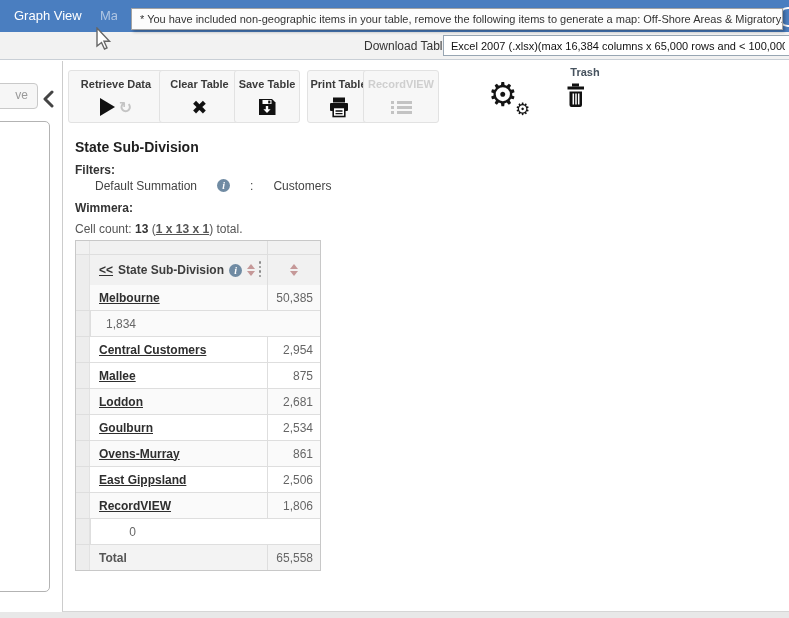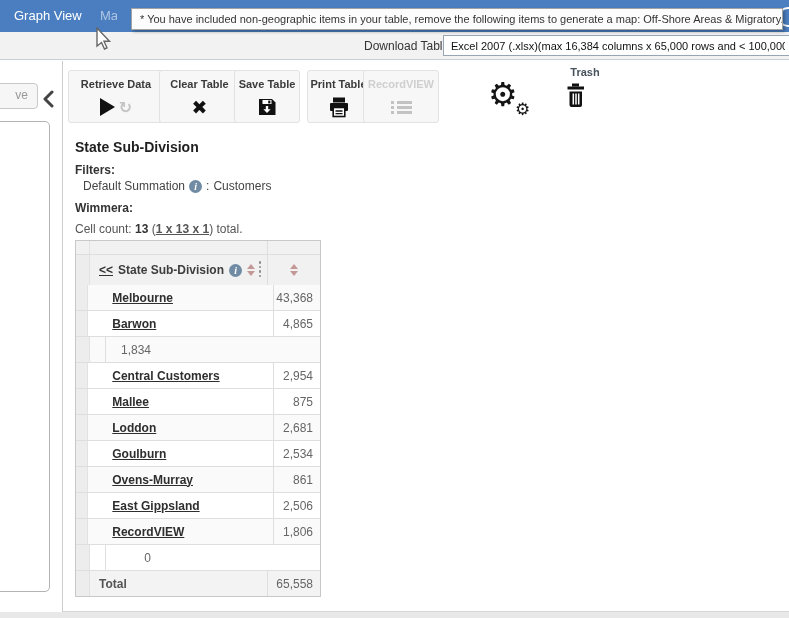--- a/index.html
+++ b/index.html
@@ -77,21 +77,21 @@
 
   .gear-cluster{position:absolute;left:425px;top:18px;width:48px;height:40px;color:#141414;}
   .gear-big{position:absolute;left:0;top:-4px;font-size:33px;}
   .gear-small{position:absolute;left:27px;top:20px;font-size:17px;}
   .trash-label{position:absolute;left:490px;top:5px;width:64px;text-align:center;font-size:11px;font-weight:bold;color:#46525e;}
   .trash-icon{position:absolute;left:501px;top:21px;}
 
   
   .page-title{position:absolute;left:12px;top:78px;font-size:14px;font-weight:bold;color:#1f1f1f;}
   .filters-label{position:absolute;left:12px;top:102px;font-size:12px;font-weight:bold;color:#333;}
-  .filter-item{position:absolute;left:20px;top:118px;font-size:12px;color:#444;display:flex;align-items:flex-end;gap:4px;}
+  .filter-item{position:absolute;left:32px;top:118px;font-size:12px;color:#444;display:flex;align-items:flex-start;gap:20px;}
   .info-icon{
     display:inline-block;width:13px;height:13px;border-radius:50%;background:#708ba3;color:#fff;
     font-family:"Liberation Serif", serif;font-style:italic;font-weight:bold;font-size:10px;
     text-align:center;line-height:13px;cursor:pointer;
   }
   .wafers-label{position:absolute;left:12px;top:140px;font-size:12px;font-weight:bold;color:#333;}
   .cellcount{position:absolute;left:12px;top:161px;font-size:12px;color:#555;}
   .cellcount b{color:#333;}
   .cc-link{font-weight:bold;text-decoration:underline;color:#555;cursor:pointer;}
 
@@ -107,21 +107,21 @@
   .row-header{height:30px;background:#f1f1f1;}
   .row-header .td-gutter{background:#ededed;}
   .row-header .td-label{font-weight:bold;color:#3d3d3d;gap:5px;position:relative;}
   .hdr-collapse{text-decoration:underline;color:#333;cursor:pointer;font-weight:bold;}
   .sort-arrows{display:inline-flex;flex-direction:column;gap:2px;cursor:pointer;}
   .sa-up{width:0;height:0;border-left:4px solid transparent;border-right:4px solid transparent;border-bottom:5px solid #c59898;}
   .sa-down{width:0;height:0;border-left:4px solid transparent;border-right:4px solid transparent;border-top:5px solid #c59898;}
   .grip{position:absolute;right:6px;top:6px;display:flex;flex-direction:column;gap:2px;cursor:grab;}
   .grip i{width:2.5px;height:2.5px;background:#8a8a8a;border-radius:50%;}
   .row-header .td-value{justify-content:center;padding-right:0;}
-  .row-data{height:25px;background:#ffffff;gap:15px;}
+  .row-data{height:25px;background:#ffffff;}
   .row-data.alt{background:#fafafa;}
   .row-label-link{font-weight:bold;text-decoration:underline;color:#2e2e2e;cursor:pointer;}
   .row-total{height:25px;background:#f3f3f3;}
   .row-total .td-label{font-weight:bold;color:#555;}
 </style>
 </head>
 <body>
 
 <div class="topbar">
   <div class="tab-graph">Graph View</div>
@@ -265,28 +265,21 @@
           </span>
       </div>
     </div>
 
     <div>
         <div class="tr row-data alt">
     <div class="td-gutter"></div>
     <div class="td-label">
             <span class="row-label-link">Melbourne</span>
           </div>
-    <div class="td-value">43,368</div>
-  </div>
-        <div class="tr row-data">
-    <div class="td-gutter"></div>
-    <div class="td-label">
-            <span class="row-label-link">Barwon</span>
-          </div>
-    <div class="td-value">4,865</div>
+    <div class="td-value">50,385</div>
   </div>
         <div class="tr row-data alt">
     <div class="td-gutter"></div>
     <div class="td-value">1,834</div>
   </div>
         <div class="tr row-data">
     <div class="td-gutter"></div>
     <div class="td-label">
             <span class="row-label-link">Central Customers</span>
           </div>

